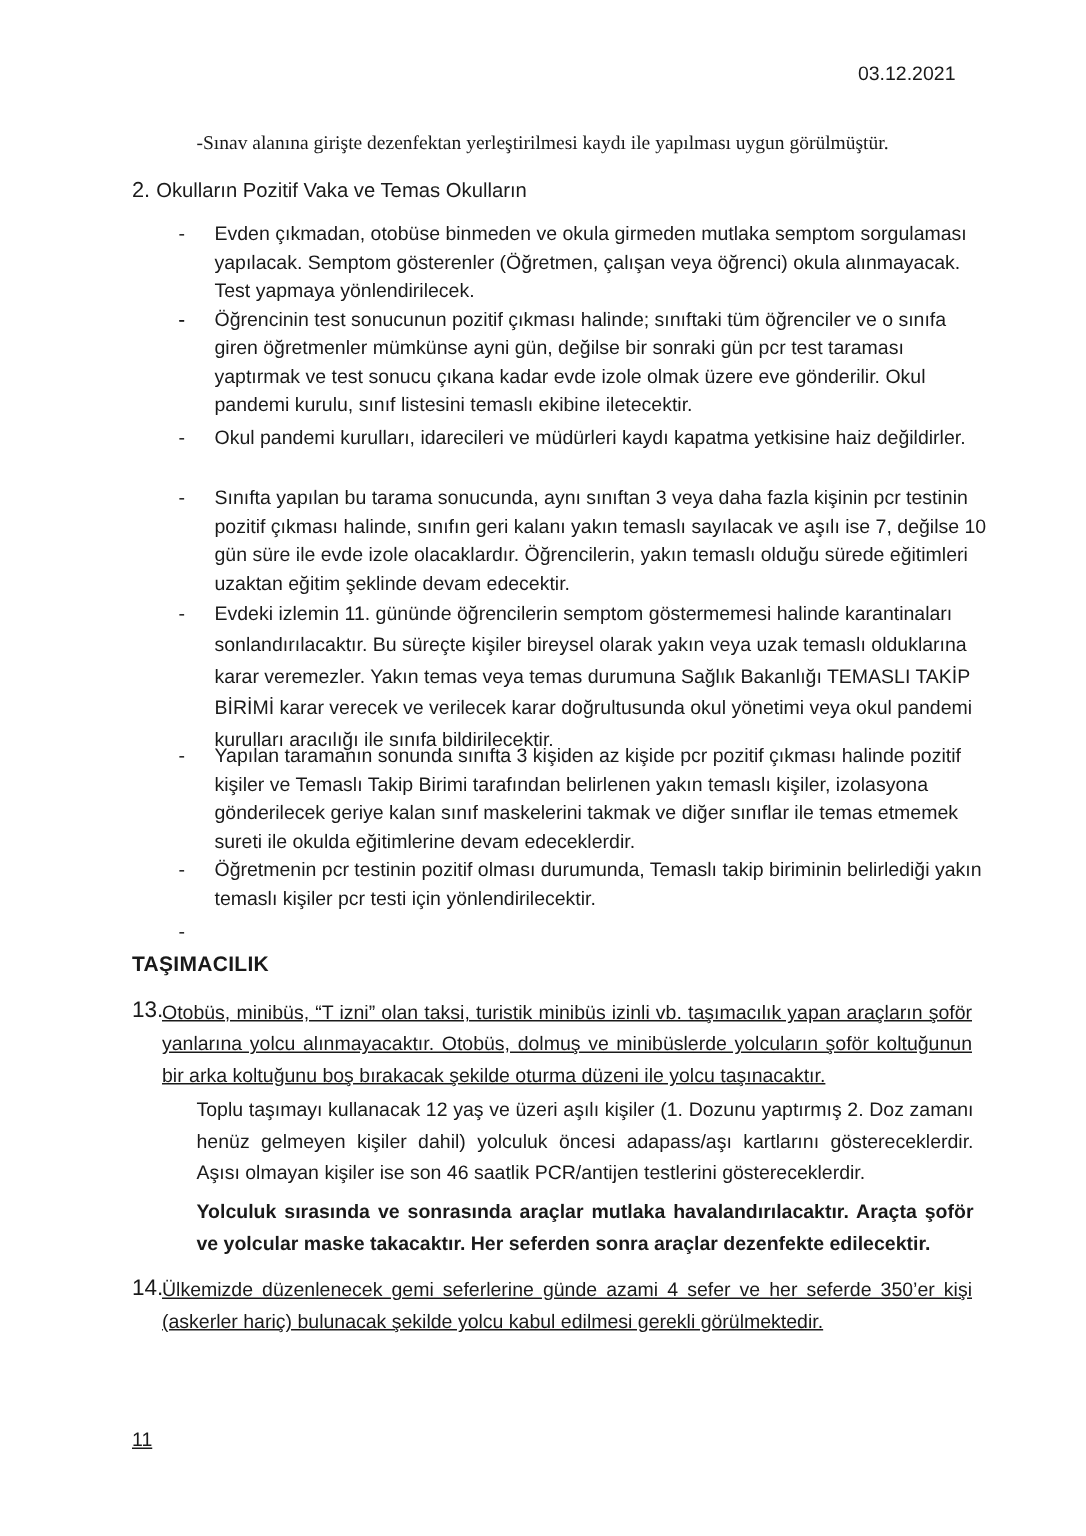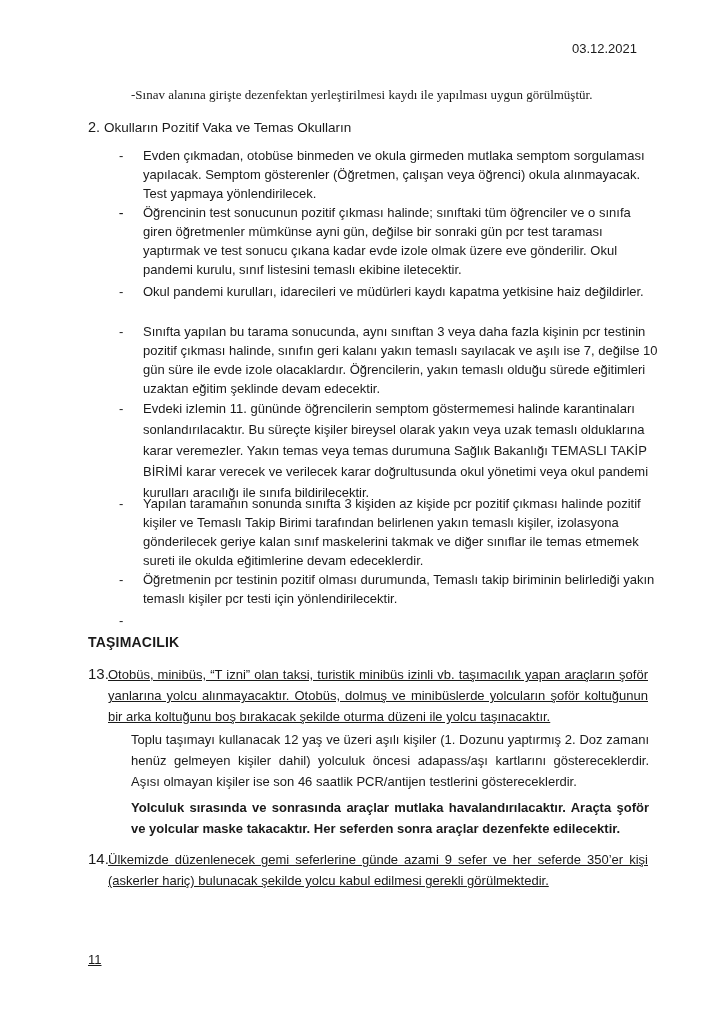--- a/index.html
+++ b/index.html
@@ -64,17 +64,17 @@
   <div class="item item13">
     <span class="num">13.</span>
     <div class="txt">Otobüs, minibüs, “T izni” olan taksi, turistik minibüs izinli vb. taşımacılık yapan araçların şoför yanlarına yolcu alınmayacaktır. Otobüs, dolmuş ve minibüslerde yolcuların şoför koltuğunun bir arka koltuğunu boş bırakacak şekilde oturma düzeni ile yolcu taşınacaktır.</div>
   </div>
 
   <div class="para p1">Toplu taşımayı kullanacak 12 yaş ve üzeri aşılı kişiler (1. Dozunu yaptırmış 2. Doz zamanı henüz gelmeyen kişiler dahil) yolculuk öncesi adapass/aşı kartlarını göstereceklerdir. Aşısı olmayan kişiler ise son 46 saatlik PCR/antijen testlerini göstereceklerdir.</div>
   <div class="para p2">Yolculuk sırasında ve sonrasında araçlar mutlaka havalandırılacaktır. Araçta şoför ve yolcular maske takacaktır. Her seferden sonra araçlar dezenfekte edilecektir.</div>
 
   <div class="item item14">
     <span class="num">14.</span>
-    <div class="txt">Ülkemizde düzenlenecek gemi seferlerine günde azami 9 sefer ve her seferde 350’er kişi (askerler hariç) bulunacak şekilde yolcu kabul edilmesi gerekli görülmektedir.</div>
+    <div class="txt">Ülkemizde düzenlenecek gemi seferlerine günde azami 4 sefer ve her seferde 350’er kişi (askerler hariç) bulunacak şekilde yolcu kabul edilmesi gerekli görülmektedir.</div>
   </div>
 
   <div class="pagenum">11</div>
 </div>
 
 </body></html>

